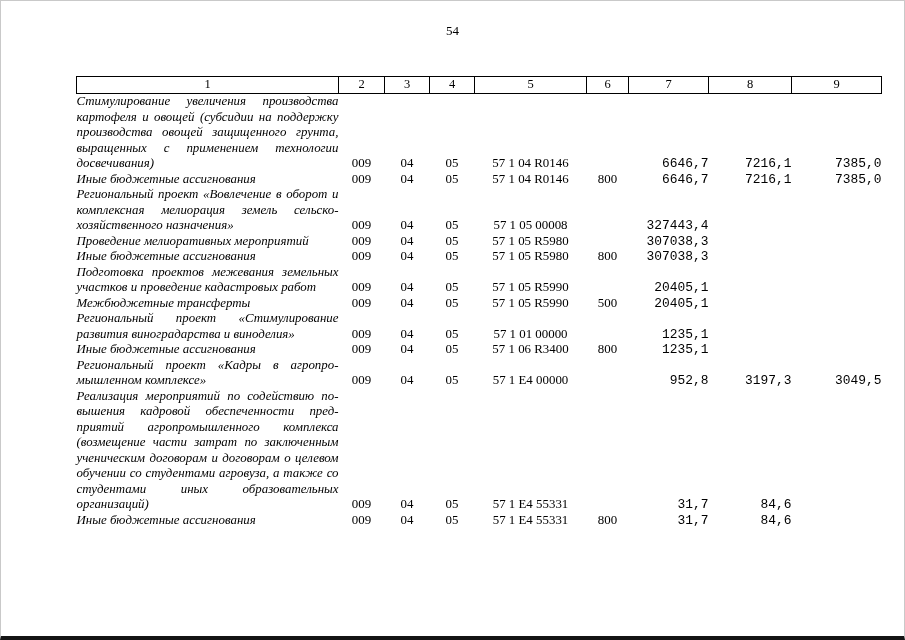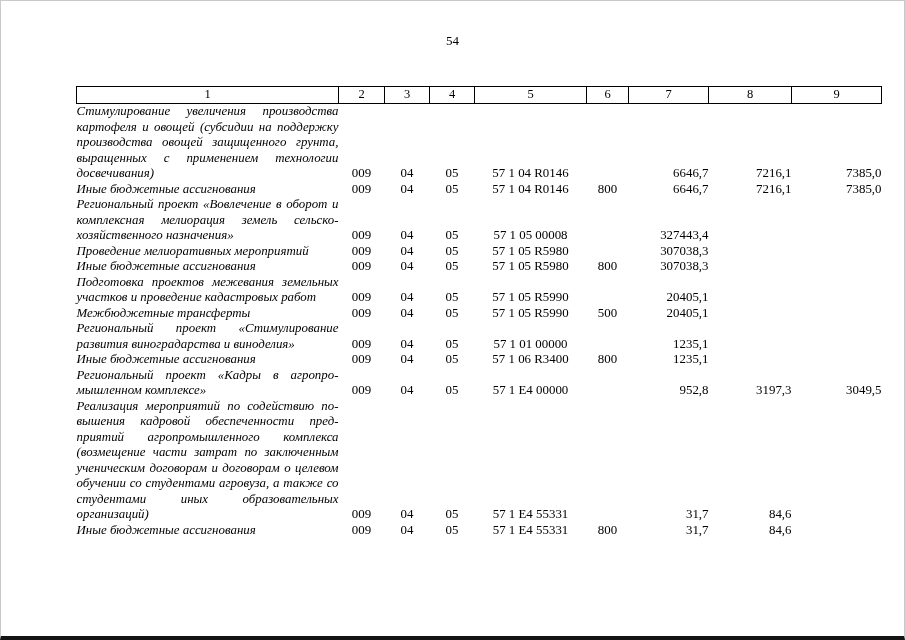--- a/index.html
+++ b/index.html
@@ -13,21 +13,21 @@
     width: 905px;
     height: 640px;
     box-sizing: border-box;
     background: #ffffff;
     border: 1px solid #c9c9c9;
     border-bottom: 4px solid #141414;
     overflow: hidden;
     color: #000;
   }
   .page-number {
-    margin-top: 32px;
+    margin-top: 22px;
     text-align: center;
     font-size: 13px;
     line-height: 15px;
   }
   table.budget-table {
     border-collapse: collapse;
     table-layout: fixed;
     width: 805px;
     margin-left: 75px;
     margin-top: 38px;
@@ -54,20 +54,21 @@
     padding-right: 4px;
     hyphens: manual;
     font-style: italic;
   }
   td.col2, td.col3, td.col4, td.col5, td.col6 {
     text-align: center;
   }
   td.col7, td.col8, td.col9 {
     text-align: right;
     padding-right: 6px;
+    font-family: Liberation Mono, monospace;
   }
 </style>
 </head>
 <body>
 
 <div class="page">
   <div class="page-number">54</div>
 
   <table class="budget-table">
     <colgroup>

